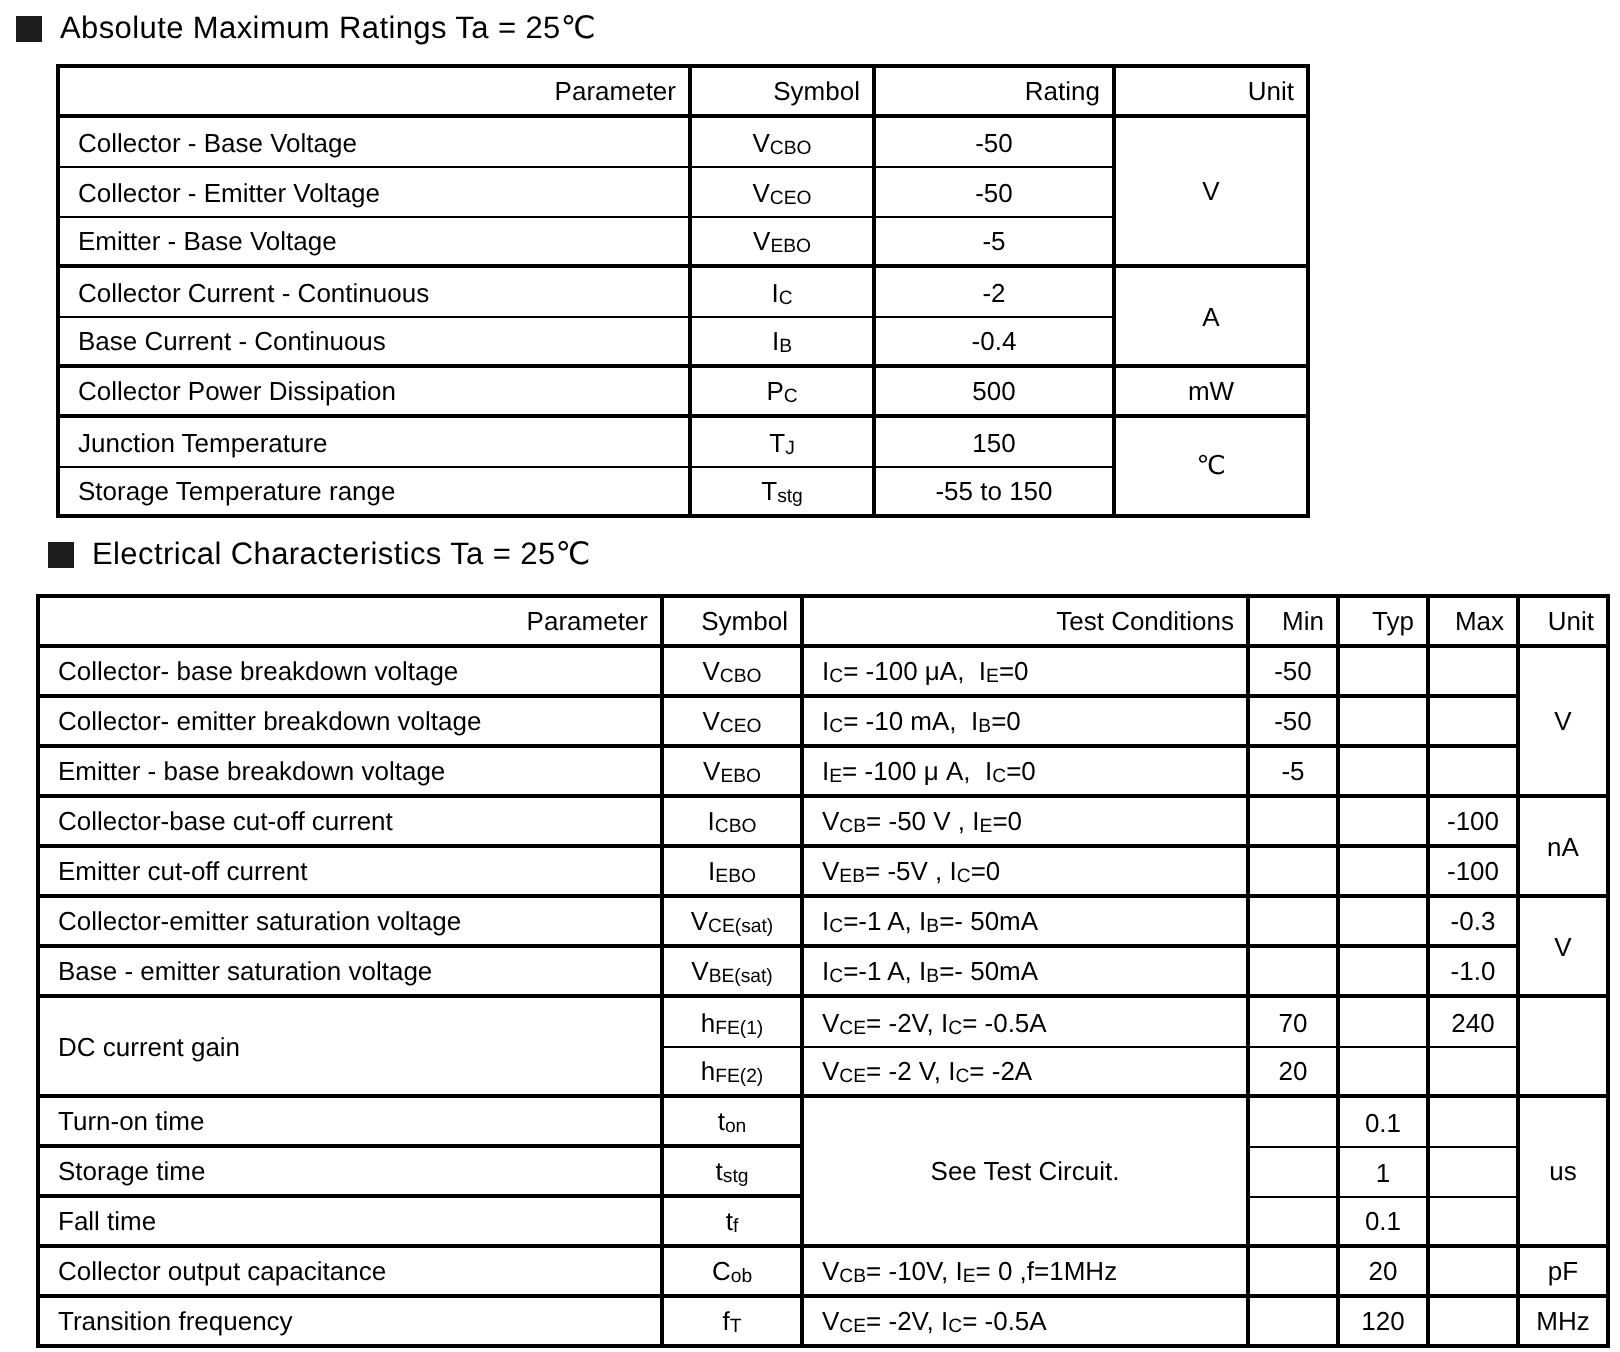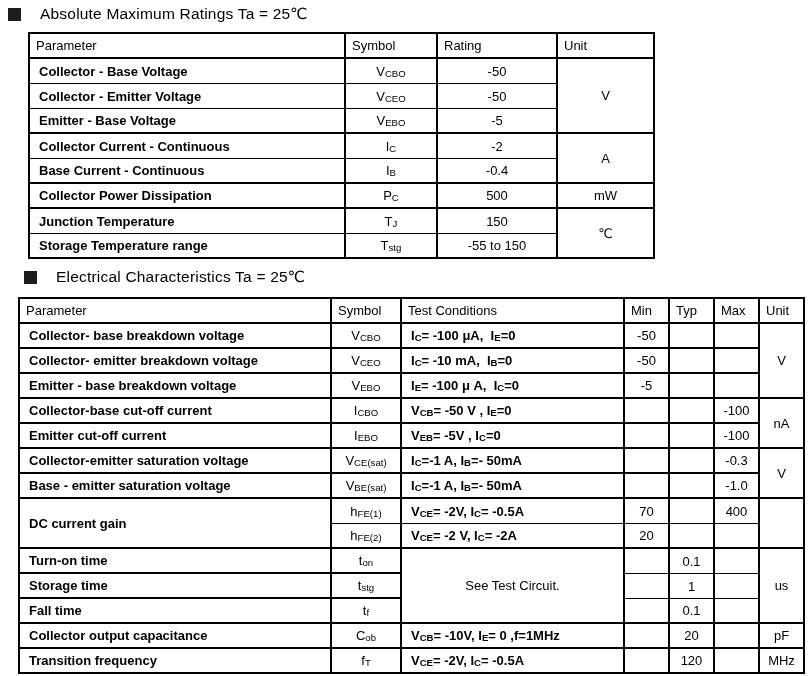--- a/index.html
+++ b/index.html
@@ -4,21 +4,21 @@
 <style>
   html,body { margin:0; padding:0; }
   body {
     width:810px; height:676px;
     background:#ffffff; color:#000;
     font-family:"Liberation Sans","DejaVu Sans",sans-serif;
     position:relative; overflow:hidden;
   }
   .sec-title {
     position:absolute; left:8px;
-    display:flex; align-items:center; gap:19px;
+    display:flex; align-items:center; gap:9px;
     font-size:15.5px; letter-spacing:0.2px;
   }
   #title1 { top:5px; }
   #title2 { top:268px;margin-left:16px; }
   .sq { width:13px; height:13px; background:#1c1c1c; flex:0 0 auto; }
 
   table {
     position:absolute;
     border-collapse:separate; border-spacing:0;
     table-layout:fixed;
@@ -27,22 +27,22 @@
   #t1 { left:28px; top:32px; width:627px; }
   #t2 { left:18px; top:297px; width:787px; }
   th,td {
     border-right:2px solid #000; border-bottom:2px solid #000;
     box-sizing:border-box;
     font-size:13px; font-weight:normal;
     padding:3px 6px; height:25px;
     vertical-align:middle;
     white-space:nowrap; overflow:hidden;
   }
-  th { text-align:left; }
-  .l { text-align:left; padding-left:9px;font-weight:bold; }
+  th { text-align:right; }
+  .l { text-align:left; padding-left:9px; }
   .c { text-align:center; }
   .thin { border-bottom-width:1px; }
   sub {
     font-size:0.74em;
     vertical-align:baseline;
     position:relative; top:0.12em;
     line-height:0;
   }
 </style>
 </head>
@@ -197,21 +197,21 @@
     <td class="c"></td>
     <td class="c"></td>
     <td class="c">-1.0</td>
   </tr>
   <tr>
     <td class="l" rowspan="2">DC current gain</td>
     <td class="c thin"><span>h</span><sub>FE(1)</sub></td>
     <td class="l thin"><span>V</span><sub>CE</sub><span>= -2V, I</span><sub>C</sub><span>= -0.5A</span></td>
     <td class="c thin">70</td>
     <td class="c thin"></td>
-    <td class="c thin">400</td>
+    <td class="c thin">240</td>
     <td class="c" rowspan="2"></td>
   </tr>
   <tr>
     <td class="c"><span>h</span><sub>FE(2)</sub></td>
     <td class="l"><span>V</span><sub>CE</sub><span>= -2 V, I</span><sub>C</sub><span>= -2A</span></td>
     <td class="c">20</td>
     <td class="c"></td>
     <td class="c"></td>
   </tr>
   <tr>

